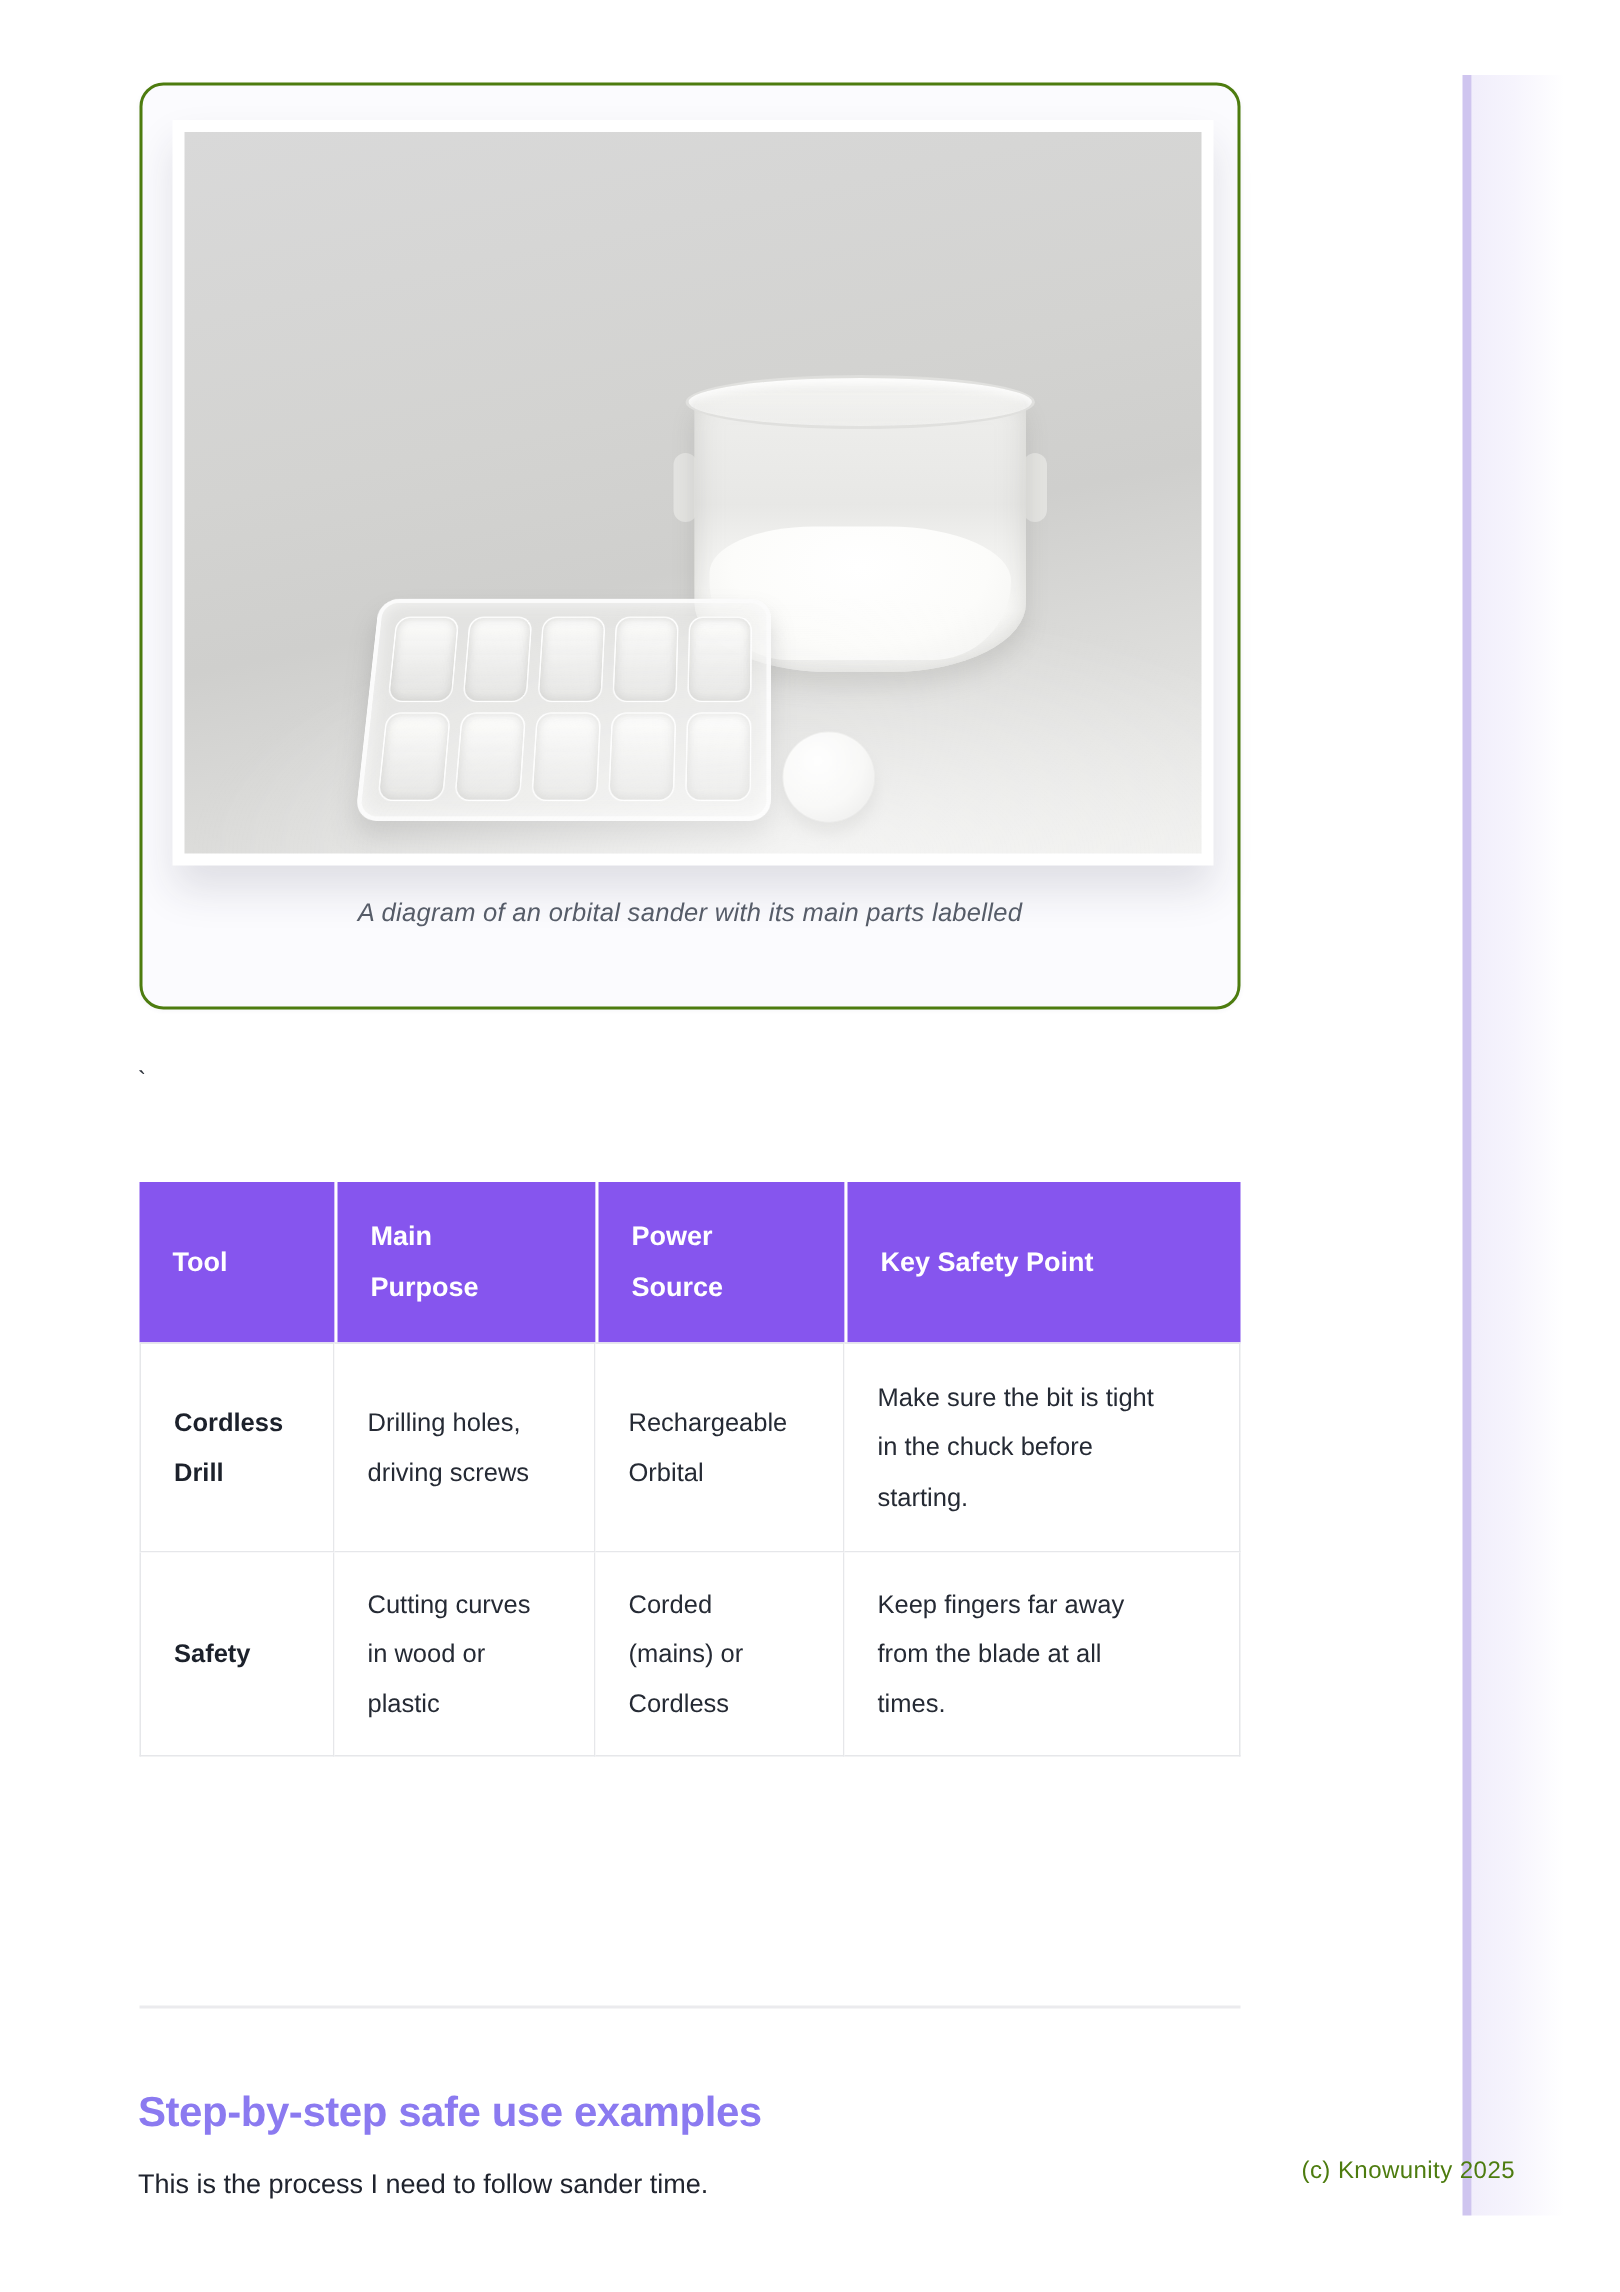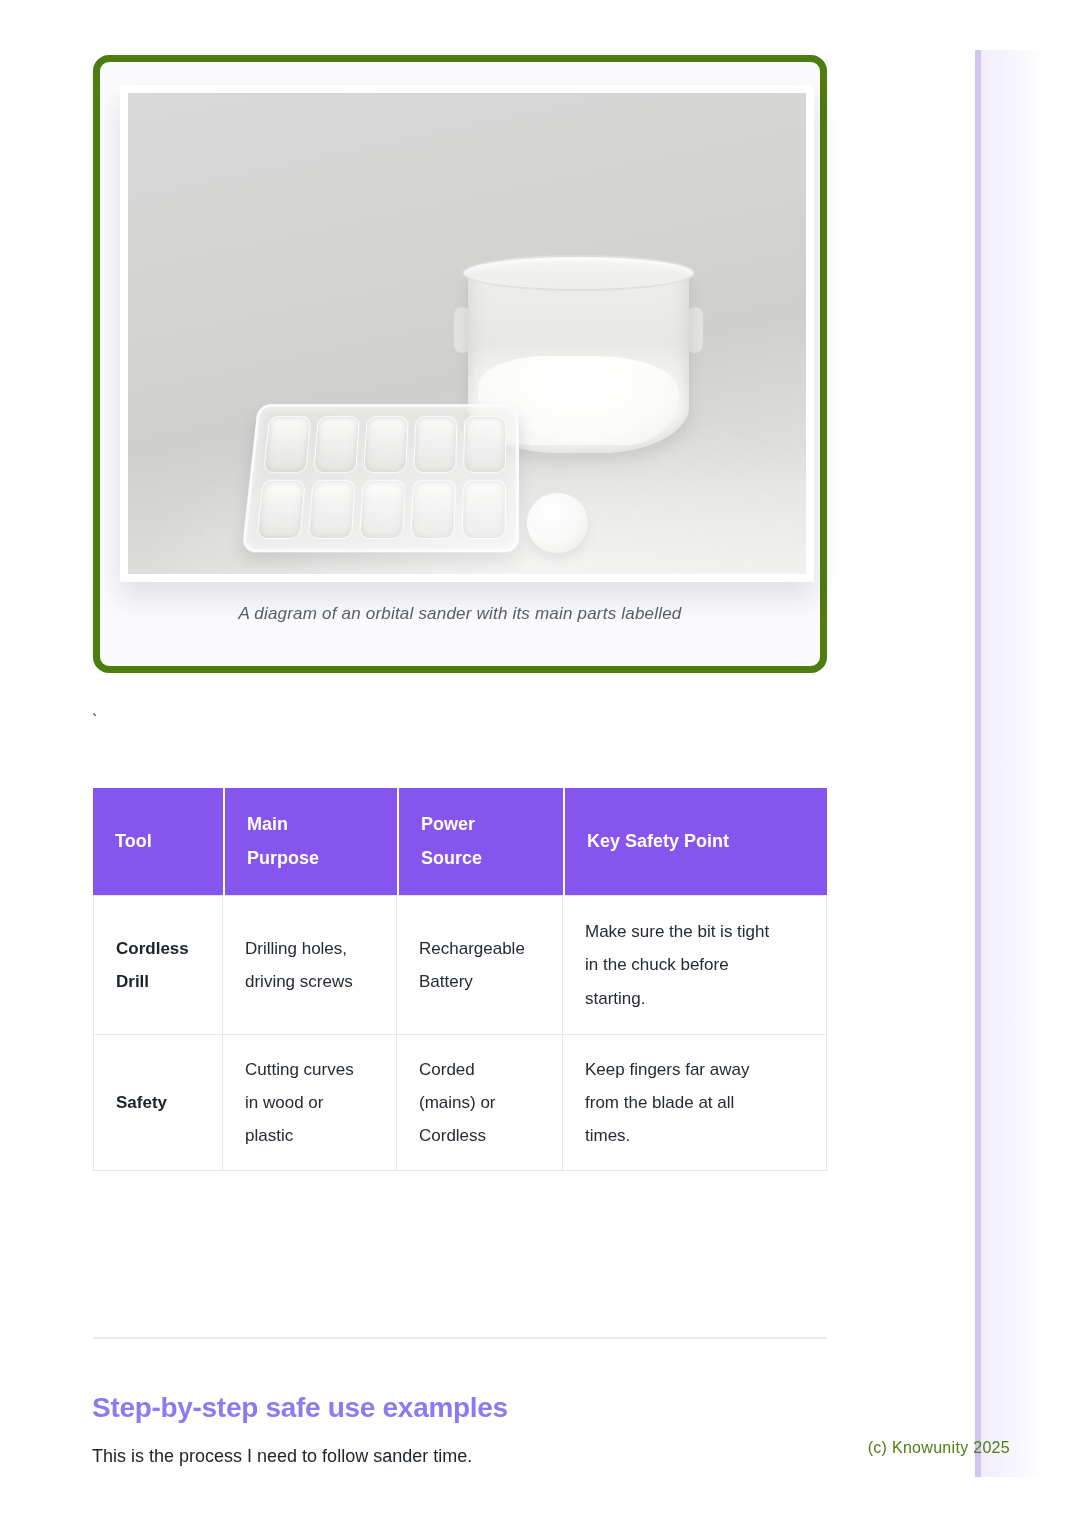--- a/index.html
+++ b/index.html
@@ -8,21 +8,21 @@
   .page { position:relative; width:1080px; height:1528px; background:#ffffff; overflow:hidden; }
 
   
   .accent-line { position:absolute; left:975px; top:50px; width:6px; height:1427px;
     background:#cfc5ef; z-index:1; }
   .accent-panel { position:absolute; left:981px; top:50px; width:62px; height:1427px;
     background:linear-gradient(to right,#f1eefb 0%, #f6f4fd 45%, #ffffff 100%); z-index:0; }
 
   
   .figure-card { position:absolute; left:93px; top:55px; width:734px; height:618px;
-    background:#fbfbfe; border:7px solid #4d7c0f; border-radius:16px;
+    background:#fbfbfe; border:2px solid #4d7c0f; border-radius:16px;
     box-shadow:0 1px 3px rgba(80,80,130,0.05); }
   .photo-frame { position:absolute; left:20px; top:23px; width:694px; height:497px;
     background:#ffffff; box-shadow:0 16px 26px rgba(40,40,60,0.13); }
   .photo { position:absolute; left:8px; top:8px; right:8px; bottom:8px; overflow:hidden;
     background:linear-gradient(168deg,#d9d9d9 0%, #d3d3d1 40%, #cfcfcd 58%, #dddddb 78%, #efefed 100%); }
   .photo::after { content:""; position:absolute; left:0; right:0; bottom:0; height:36%;
     background:radial-gradient(ellipse at 60% 100%, rgba(255,255,255,0.55), rgba(255,255,255,0) 70%); }
 
   
   .bucket { position:absolute; left:334px; top:162px; width:233px; height:198px; }
@@ -147,21 +147,21 @@
           <th>Key Safety Point</th>
         </tr>
       </thead>
       <tbody>
         <tr class="r1">
           <td>Cordless
 Drill</td>
           <td>Drilling holes,
 driving screws</td>
           <td>Rechargeable
-Battery</td>
+Orbital</td>
           <td>Make sure the bit is tight
 in the chuck before
 starting.</td>
         </tr>
         <tr class="r3">
           <td>Safety</td>
           <td>Cutting curves
 in wood or
 plastic</td>
           <td>Corded

